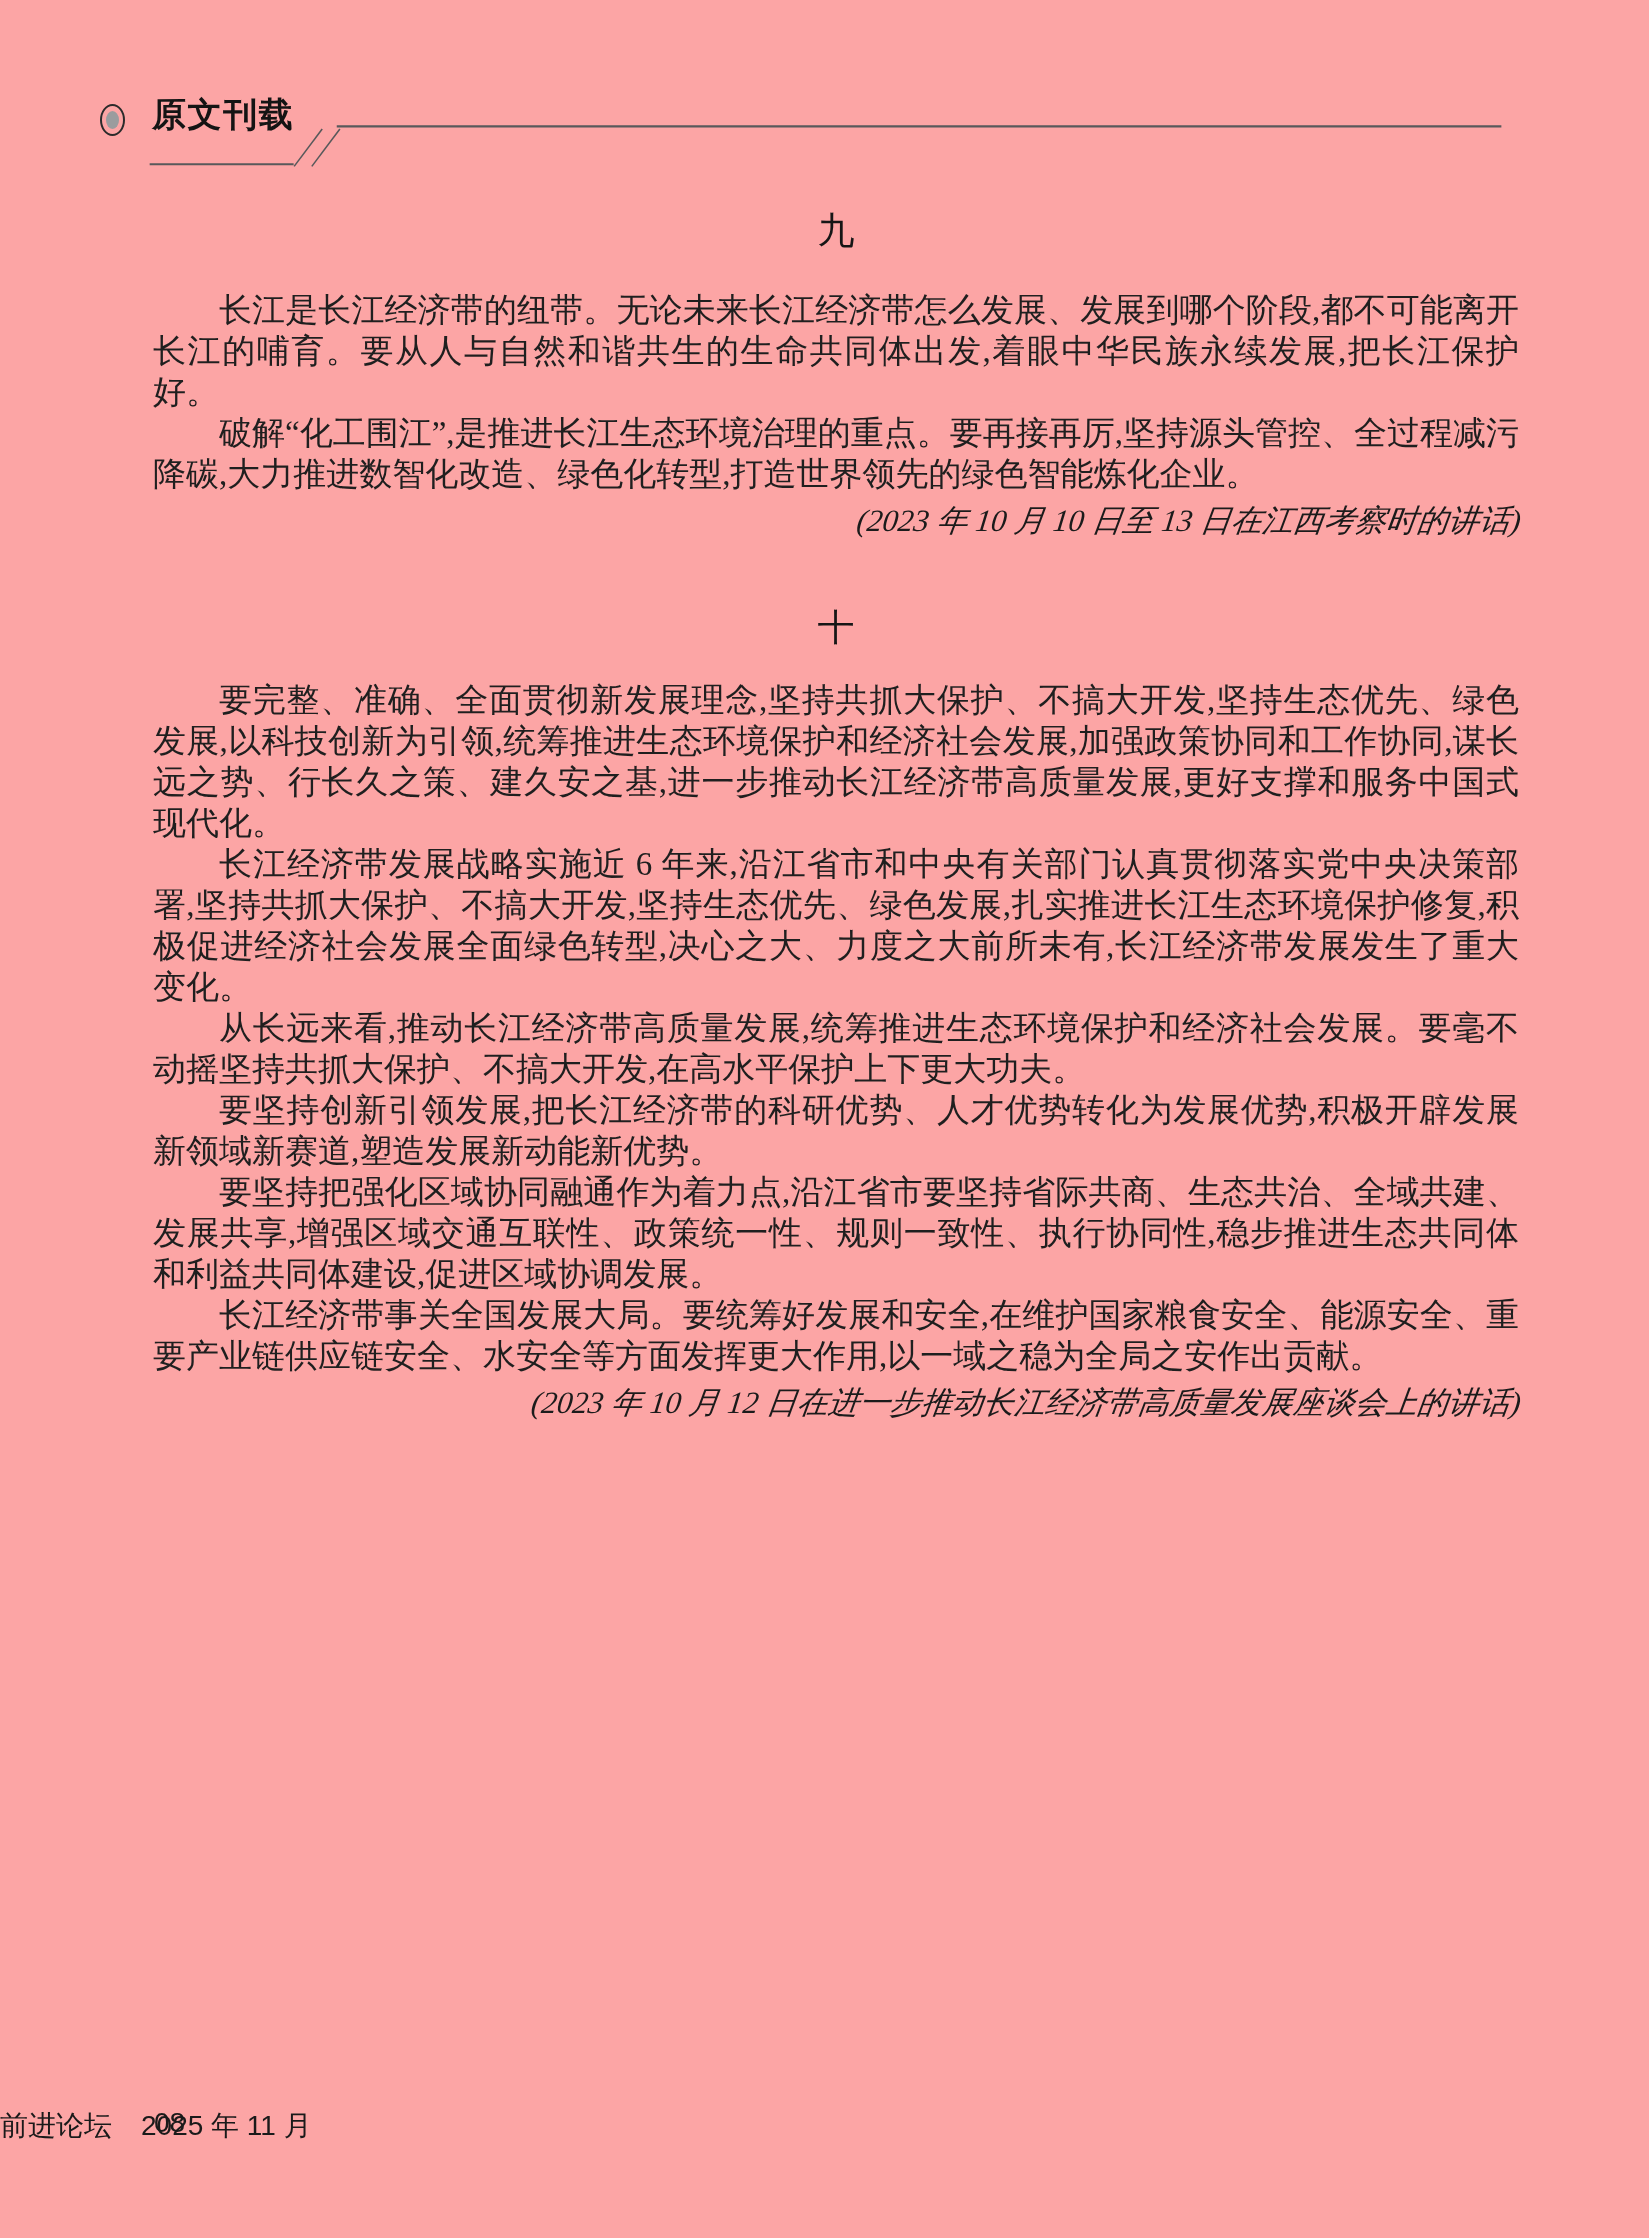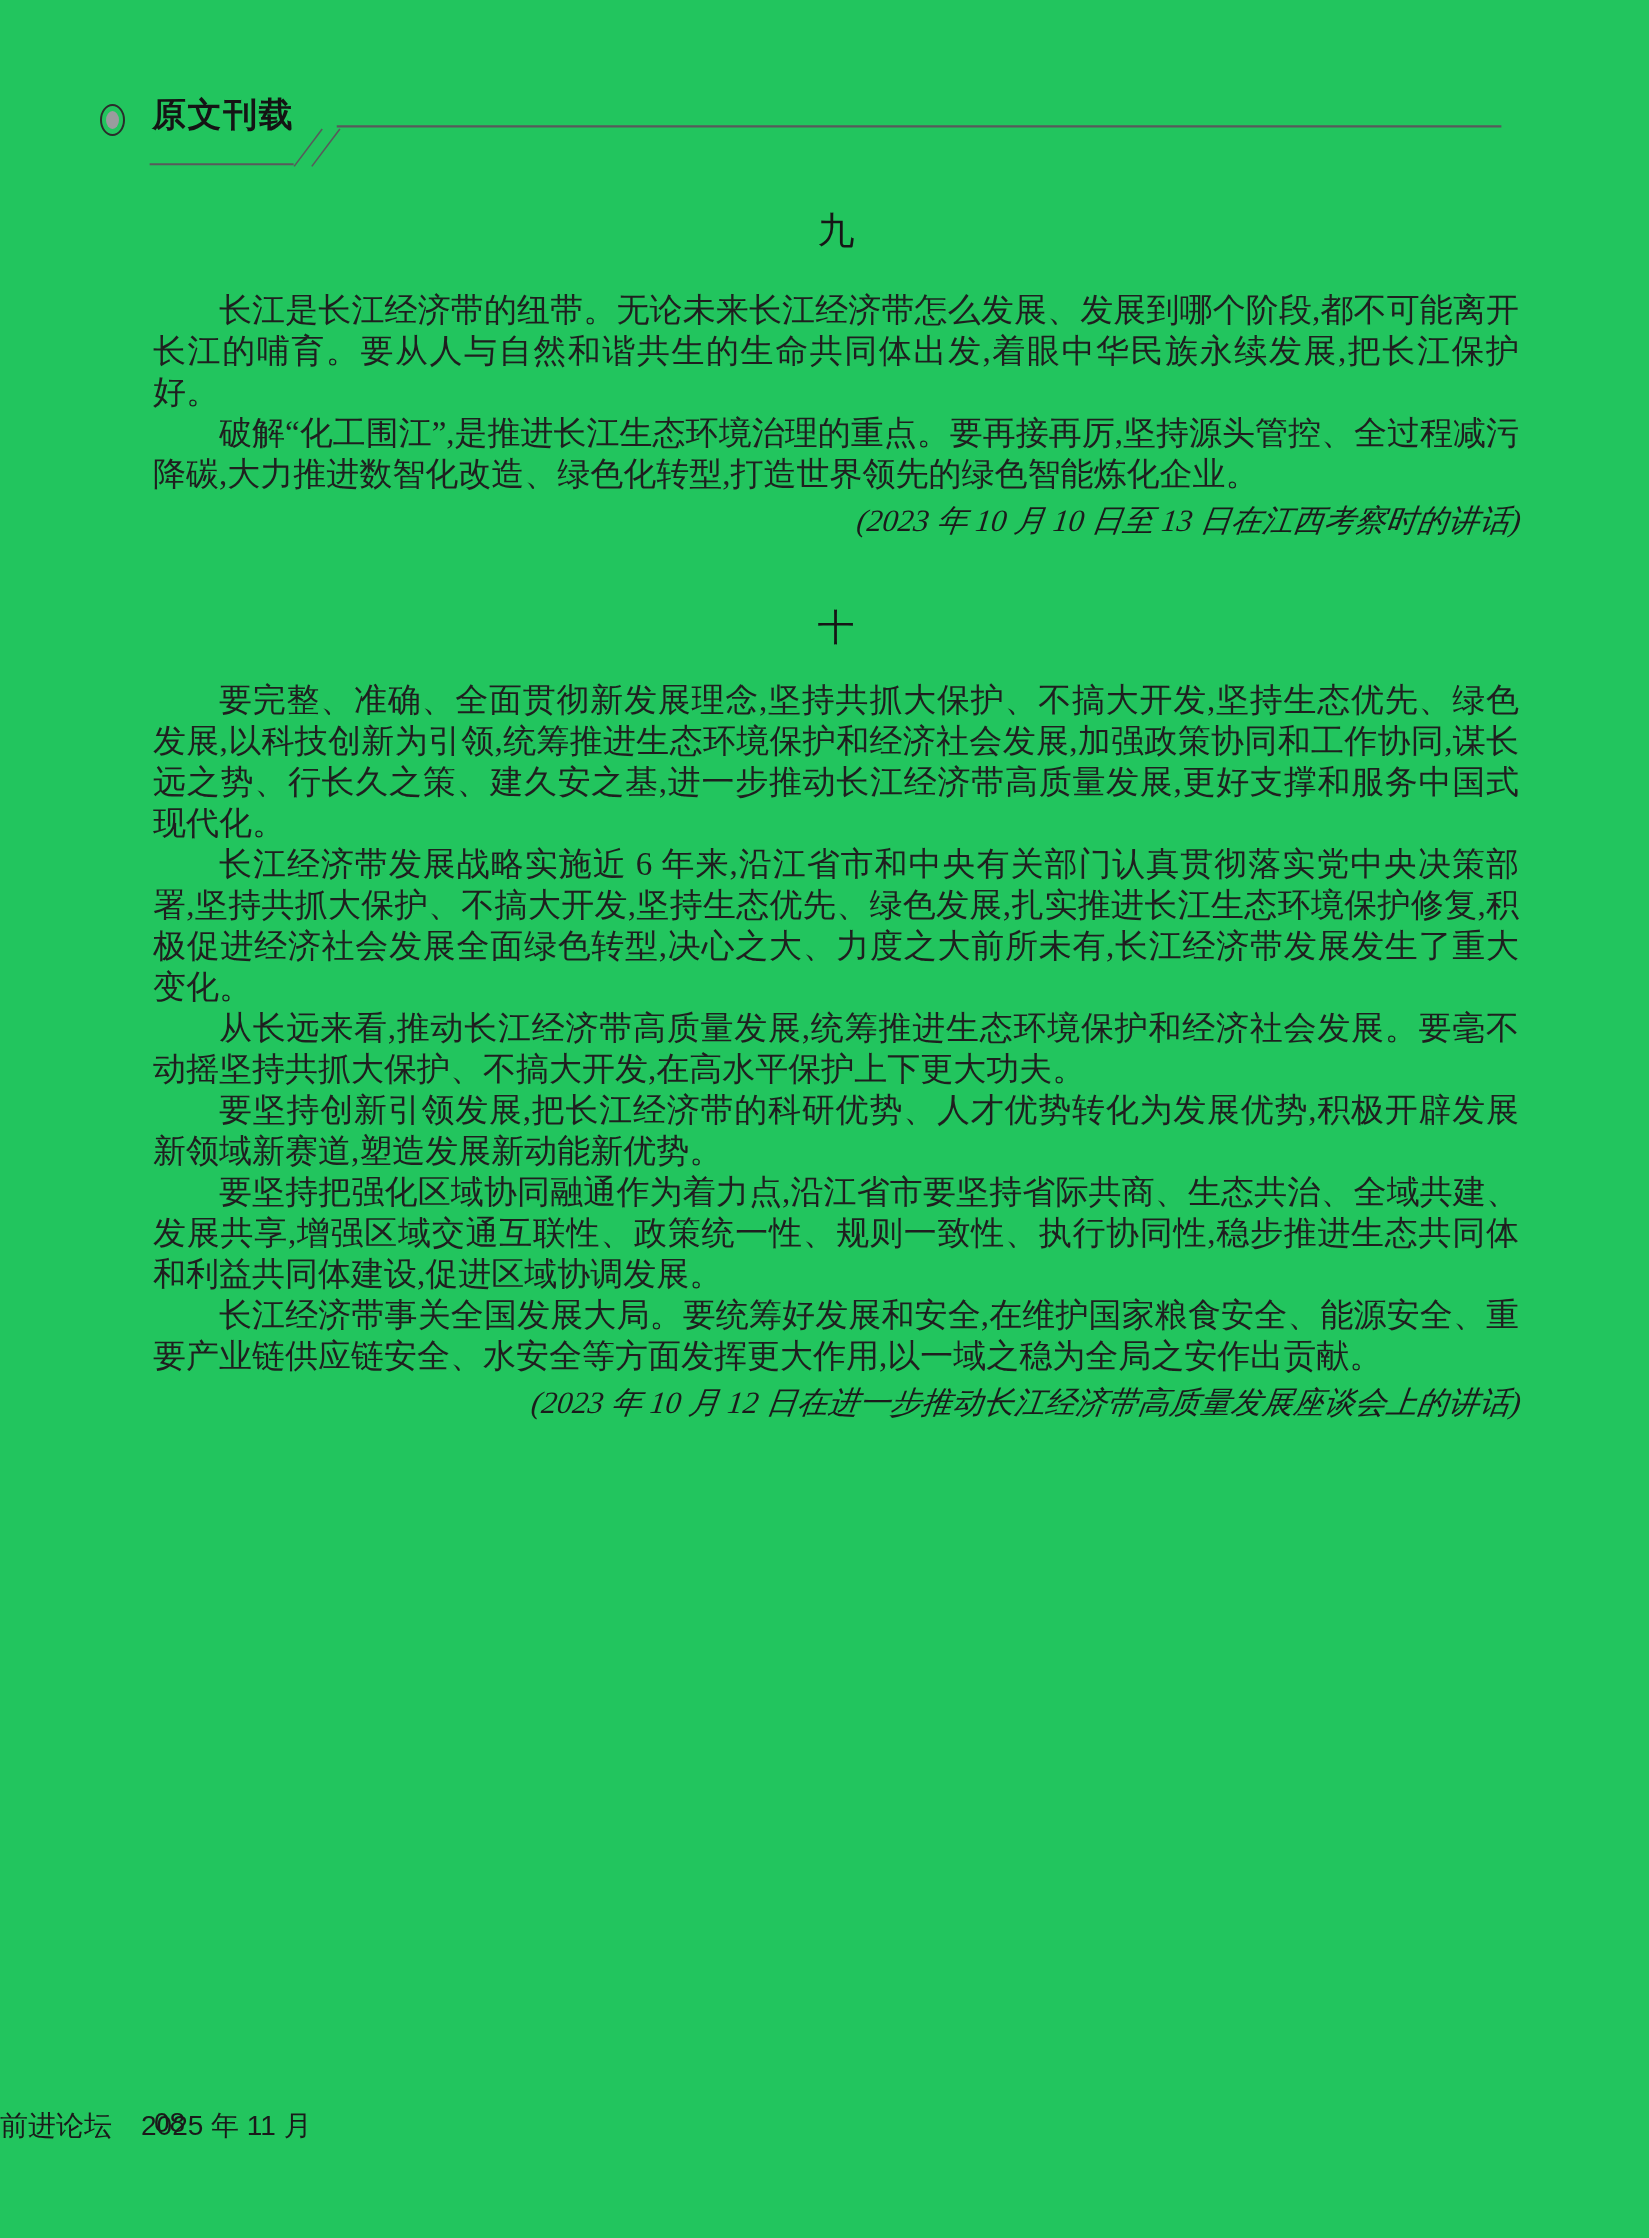--- a/index.html
+++ b/index.html
@@ -4,21 +4,21 @@
 <style>
   html, body {
     margin: 0;
     padding: 0;
     background: #ffffff;
   }
   .page {
     position: relative;
     width: 1650px;
     height: 2239px;
-    background: #22c55e;
+    background: #fca5a5;
     overflow: hidden;
     font-family: "Liberation Serif", "DejaVu Serif", serif;
     color: #1f1f1f;
   }
 
   
   .page-header { position: absolute; top: 0; left: 0; width: 100%; height: 208px; }
   .bullseye {
     position: absolute;
     left: 100px; top: 104px;

